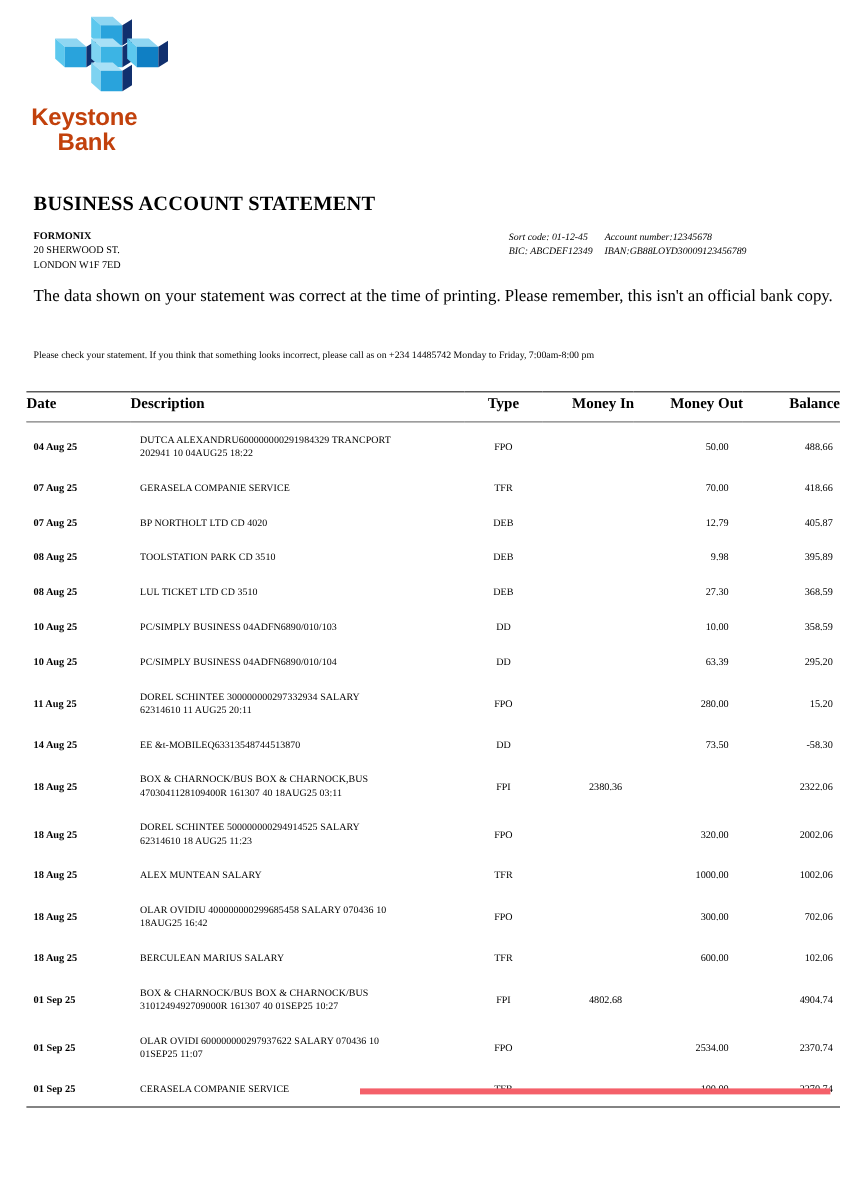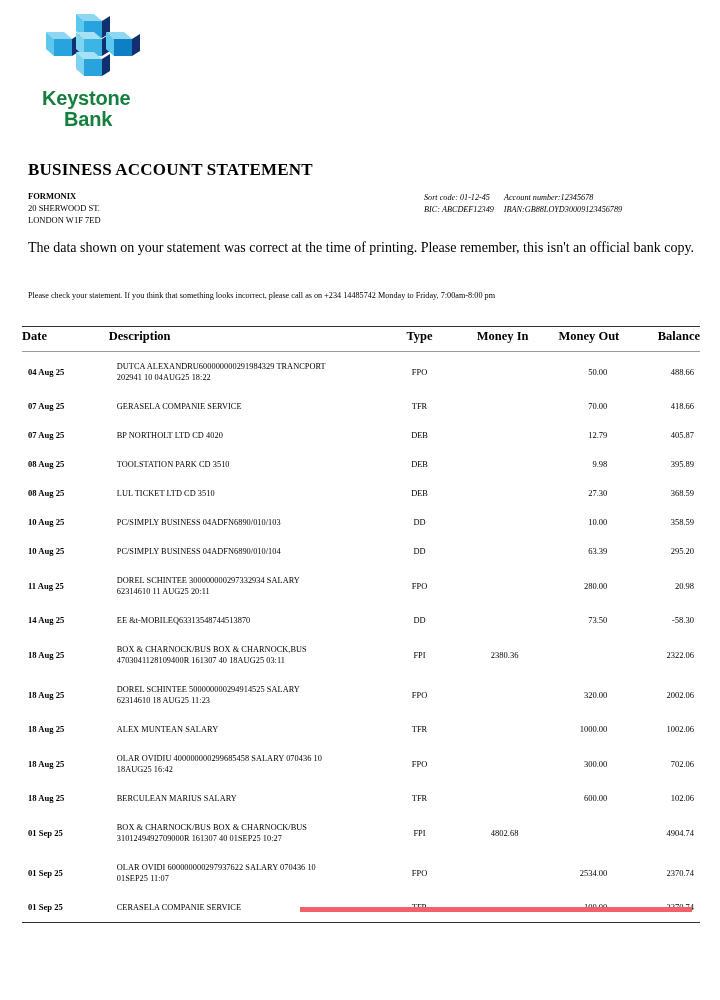--- a/index.html
+++ b/index.html
@@ -31,26 +31,26 @@
   }
   .logo-mark {
     position: relative;
     width: 112px;
     height: 72px;
     margin-left: 10px;
   }
   .logo-mark svg { display: block; }
   .logo-text {
     margin-top: 4px;
-    margin-left: 16px;
+    margin-left: 0px;
     font-family: "Liberation Sans", "DejaVu Sans", sans-serif;
     font-weight: bold;
     font-size: 20px;
     line-height: 21px;
-    color: #15803d;
+    color: #c2410c;
     letter-spacing: -0.2px;
   }
   .logo-text .l1 { display: block; padding-left: 4px; }
   .logo-text .l2 { display: block; padding-left: 26px; }
 
   
   .doc-title {
     position: absolute;
     left: 28px;
     top: 160px;
@@ -299,21 +299,21 @@
             <td class="c-in"></td>
             <td class="c-out">63.39</td>
             <td class="c-bal">295.20</td>
           </tr>
           <tr>
             <td class="c-date">11 Aug 25</td>
             <td class="c-desc"><span>DOREL SCHINTEE 300000000297332934 SALARY</span><span class="desc-l2">62314610 11 AUG25 20:11</span></td>
             <td class="c-type">FPO</td>
             <td class="c-in"></td>
             <td class="c-out">280.00</td>
-            <td class="c-bal">20.98</td>
+            <td class="c-bal">15.20</td>
           </tr>
           <tr>
             <td class="c-date">14 Aug 25</td>
             <td class="c-desc"><span>EE &amp;t-MOBILEQ63313548744513870</span></td>
             <td class="c-type">DD</td>
             <td class="c-in"></td>
             <td class="c-out">73.50</td>
             <td class="c-bal">-58.30</td>
           </tr>
           <tr>

